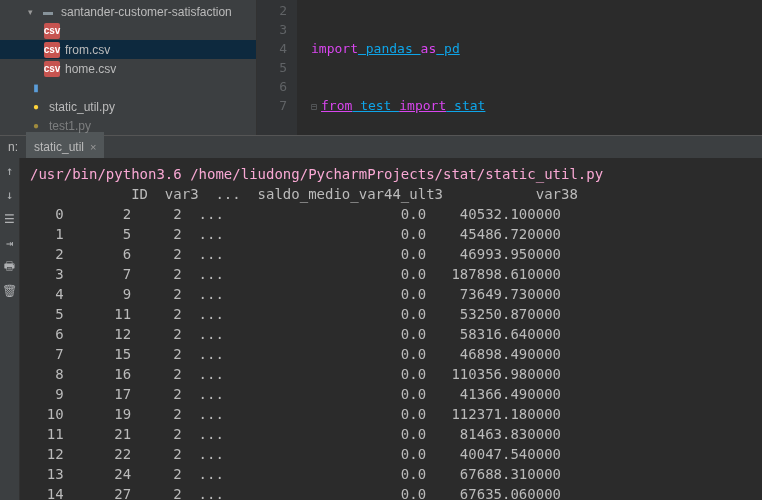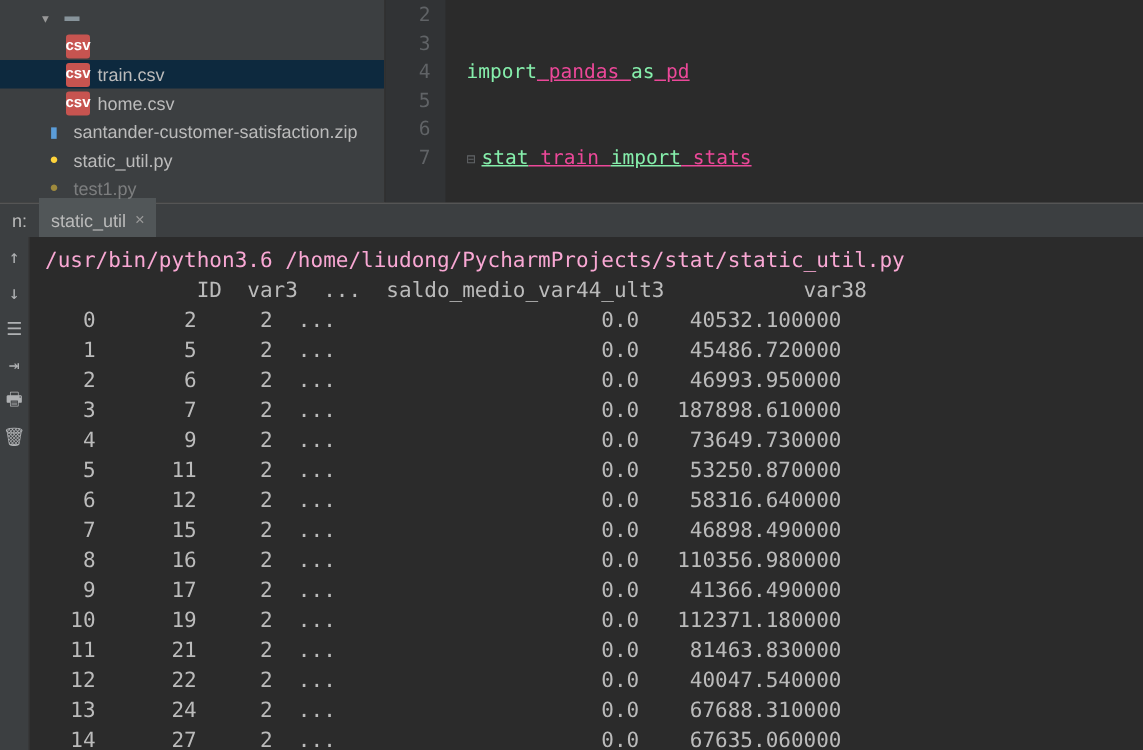--- a/index.html
+++ b/index.html
@@ -83,24 +83,24 @@
       padding-right: 10px;
       padding-top: 1px;
     }
     .gutter-line { height: 19px; }
     .code {
       padding-left: 14px;
       padding-top: 1px;
       white-space: pre;
     }
     .code-line { height: 19px; }
-    .kw { color: #86efac; }
+    .kw { color: #d946ef; }
     .str { color: #6a8759; }
     .fn { color: #ffc66d; }
-    .id { color: #ec4899; margin-top: 16px; }
+    .id { color: #0ea5e9; margin-top: 16px; }
     .underline { text-decoration: underline; }
     .param { color: #a9b7c6; }
     .gutter-mark {
       display: inline-block;
       width: 10px;
       color: #606366;
       font-size: 10px;
     }
     
     .console-section {
@@ -171,35 +171,35 @@
     .cmd-line { color: #f9a8d4; }
   </style>
 </head>
 <body>
 
 <div class="top-section">
   <div class="file-tree">
     <div class="tree-item indent1 folder">
       <span class="chevron">▾</span>
       <span class="icon folder-icon">▬</span>
+      <span>santander-customer-satisfaction</span>
     </div>
     <div class="tree-item indent2">
       <span class="icon csv-icon">csv</span>
     </div>
     <div class="tree-item indent2 selected">
       <span class="icon csv-icon">csv</span>
-      <span>train.csv</span>
+      <span>from.csv</span>
     </div>
     <div class="tree-item indent2">
       <span class="icon csv-icon">csv</span>
       <span>home.csv</span>
     </div>
     <div class="tree-item indent1">
       <span class="icon zip-icon">▮</span>
-      <span>santander-customer-satisfaction.zip</span>
     </div>
     <div class="tree-item indent1">
       <span class="icon py-icon">●</span>
       <span>static_util.py</span>
     </div>
     <div class="tree-item indent1" style="opacity:0.5;">
       <span class="icon py-icon">●</span>
       <span>test1.py</span>
     </div>
   </div>
@@ -208,21 +208,21 @@
     <div class="gutter">
       <div class="gutter-line">2</div>
       <div class="gutter-line">3</div>
       <div class="gutter-line">4</div>
       <div class="gutter-line">5</div>
       <div class="gutter-line">6</div>
       <div class="gutter-line">7</div>
     </div>
     <div class="code">
       <div class="code-line"><span class="kw">import</span><span class="id underline"> pandas </span><span class="kw">as</span><span class="id underline"> pd</span></div>
-      <div class="code-line"><span class="gutter-mark">⊟</span><span class="kw underline">stat</span><span class="id underline"> train </span><span class="kw underline">import</span><span class="id underline"> stats</span></div>
+      <div class="code-line"><span class="gutter-mark">⊟</span><span class="kw underline">from</span><span class="id underline"> test </span><span class="kw underline">import</span><span class="id underline"> stat</span></div>
       <div class="code-line"></div>
       <div class="code-line"><span class="gutter-mark">⊟</span><span class="kw">def </span><span class="fn">readcsv</span><span>(</span><span class="param">filepath</span><span>):</span></div>
       <div class="code-line"><span class="gutter-mark">⊟</span>    <span class="str">"""</span></div>
       <div class="code-line"></div>
     </div>
   </div>
 </div>
 
 <div class="console-section">
   <div class="console-tabs">

